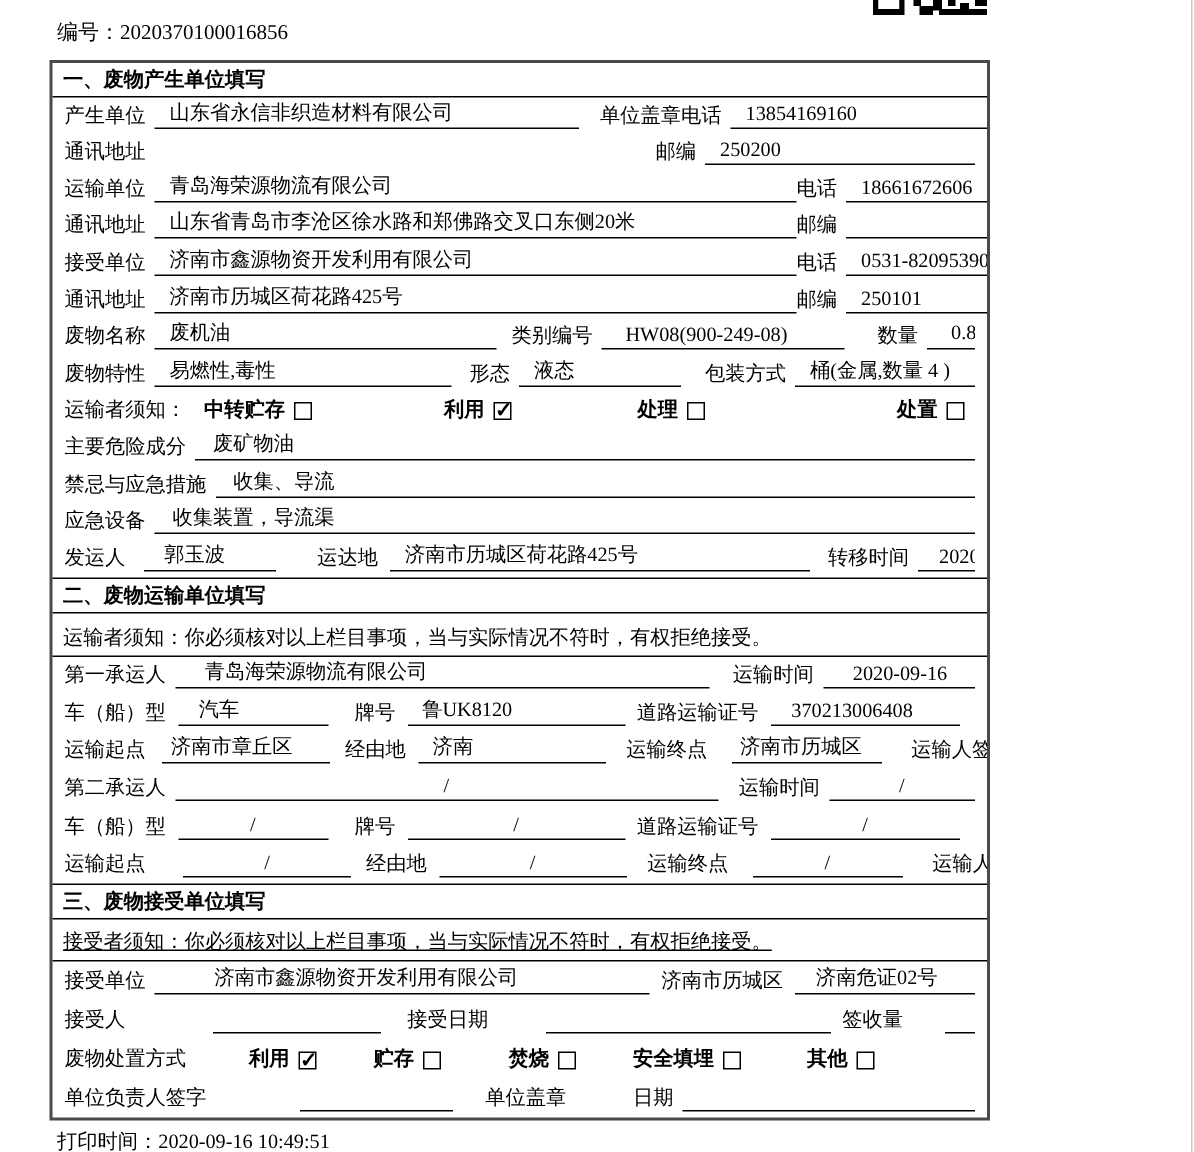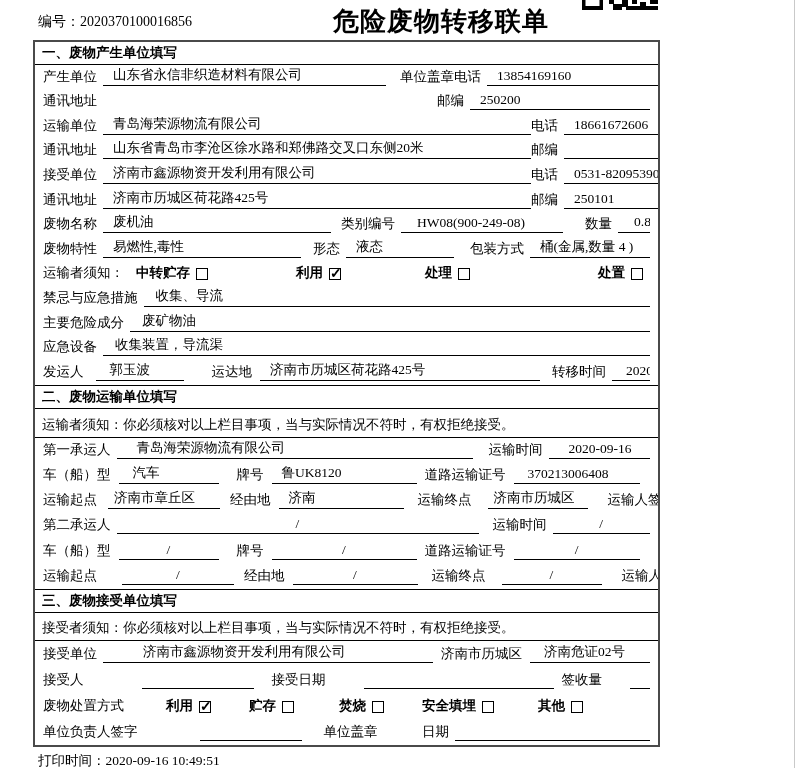--- a/index.html
+++ b/index.html
@@ -25,21 +25,21 @@
   .form { margin-left: 33px; width: 627px; border: 2px solid #4a4a4a; background: #fff; }
   .sec-head {
     height: 23px; line-height: 22px;
     border-bottom: 1px solid #000;
     font-weight: bold; font-size: 13.5px; padding-left: 7px;
     font-family: "Liberation Sans", "DejaVu Sans", sans-serif;
     white-space: nowrap; overflow: hidden;
   }
   .sec-head.btop { border-top: 1px solid #000; height: 24px; }
   .notice { height: 29px; border-bottom: 1px solid #000; padding: 7px 0 0 7px; white-space: nowrap; overflow: hidden; }
-  .notice.h28 { height: 28px; padding-top: 6px; }
+  .notice.h28 { height: 28px; padding-top: 6px; text-decoration: underline; }
 
   .row { display: flex; align-items: flex-end; padding: 0 8px 4px 8px; overflow: hidden; }
   .r1 { height: 24.6px; }
   .r2 { height: 25.2px; }
   .r3 { height: 26px; }
   .lbl { white-space: nowrap; flex: 0 0 auto; }
   .u {
     border-bottom: 1px solid #000;
     white-space: nowrap; overflow: hidden;
     padding: 0 2px 1px 10px; margin-left: 6px;
@@ -58,21 +58,20 @@
     position: absolute; left: 0px; top: -4px;
     font-size: 14px; font-weight: bold;
   }
   .footer { margin: 5px 0 0 38px; white-space: nowrap; }
 </style>
 </head>
 <body>
 
 <div class="doc-head">
   <div class="doc-number"><span>编号：</span><span>2020370100016856</span></div>
-  <div class="doc-title">危险废物转移联单</div>
   <svg class="qr-frag" width="80" height="10" viewBox="0 0 80 10">
     <rect x="0" y="0" width="21" height="10" fill="#000"></rect>
     <rect x="3.5" y="0" width="14" height="6" fill="#fff"></rect>
     <rect x="27" y="0" width="5" height="4" fill="#000"></rect>
     <rect x="31" y="4" width="9" height="6" fill="#000"></rect>
     <rect x="40" y="0" width="6" height="7" fill="#000"></rect>
     <rect x="44" y="6" width="14" height="4" fill="#000"></rect>
     <rect x="50" y="0" width="5" height="4" fill="#000"></rect>
     <rect x="58" y="2" width="6" height="8" fill="#000"></rect>
     <rect x="64" y="6" width="12" height="4" fill="#000"></rect>
@@ -164,27 +163,27 @@
       <span class="lbl">处理</span>
       <span class="cb"></span>
     </span>
     <span class="opt" style="margin-left:128px">
       <span class="lbl">处置</span>
       <span class="cb"></span>
     </span>
   </div>
 
   <div class="row r1">
+    <span class="lbl">主要危险成分</span>
+    <span class="u fill" style="padding-left:12px">废矿物油</span>
+  </div>
+
+  <div class="row r1">
     <span class="lbl">禁忌与应急措施</span>
     <span class="u fill" style="padding-left:12px">收集、导流</span>
-  </div>
-
-  <div class="row r1">
-    <span class="lbl">主要危险成分</span>
-    <span class="u fill" style="padding-left:12px">废矿物油</span>
   </div>
 
   <div class="row r1">
     <span class="lbl">应急设备</span>
     <span class="u fill" style="padding-left:12px">收集装置，导流渠</span>
   </div>
 
   <div class="row r1">
     <span class="lbl">发运人</span>
     <span class="u" style="width:88px;margin-left:12px;padding-left:14px">郭玉波</span>

